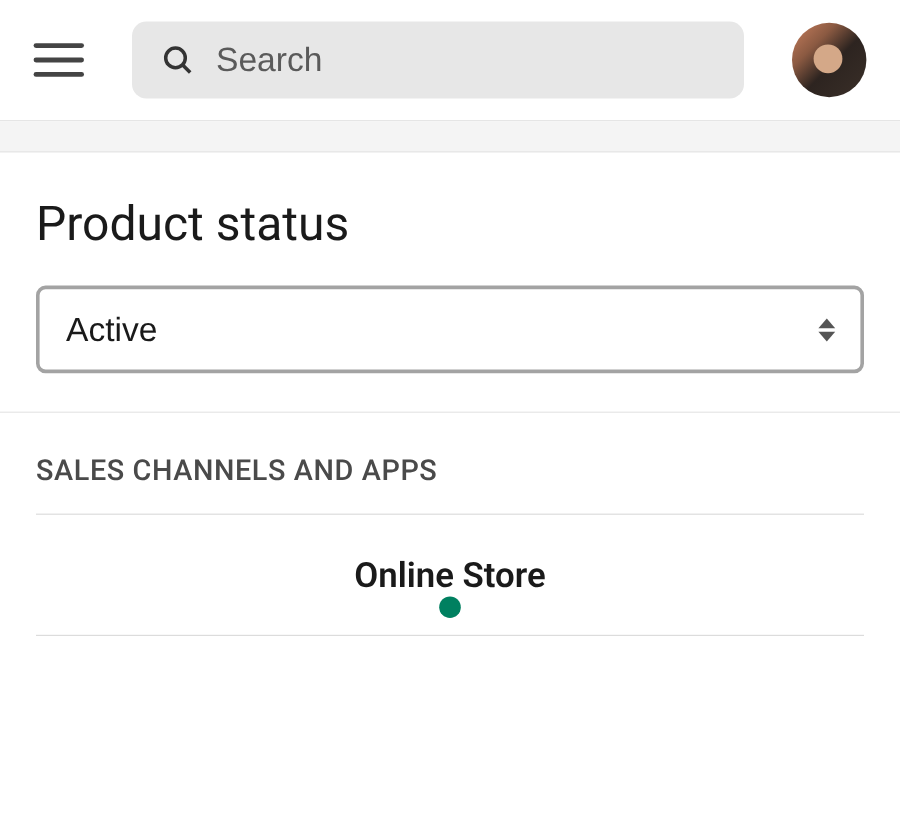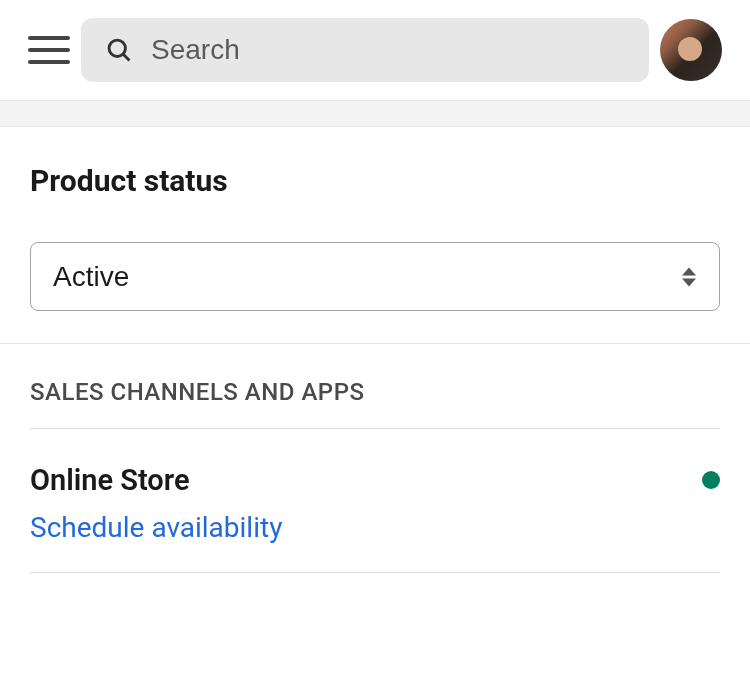--- a/index.html
+++ b/index.html
@@ -18,21 +18,21 @@
       width: 100%;
       height: 100%;
       border-radius: 16px;
       overflow: hidden;
       background: #fff;
     }
     .header {
       display: flex;
       align-items: center;
       padding: 18px 28px;
-      gap: 11px;
+      gap: 40px;
       background: #fff;
       border-bottom: 1px solid #e5e5e5;
     }
     .hamburger {
       display: flex;
       flex-direction: column;
       gap: 8px;
       cursor: pointer;
       width: 42px;
     }
@@ -90,36 +90,36 @@
     }
     .spacer {
       height: 26px;
       background: #f4f4f4;
       border-bottom: 1px solid #e5e5e5;
     }
     .content {
       padding: 36px 30px 0 30px;
     }
     .status-title {
-      font-size: 30px;
-      font-weight: 700;
+      font-size: 40px;
+      font-weight: 400;
       color: #1a1a1a;
-      margin-bottom: 44px;
+      margin-bottom: 28px;
     }
     .select-wrap {
       position: relative;
       margin-bottom: 32px;
     }
     .select {
       width: 100%;
       padding: 18px 22px;
       font-size: 28px;
       color: #1a1a1a;
       background: #fff;
-      border: 1px solid #a3a3a3;
+      border: 3px solid #a3a3a3;
       border-radius: 8px;
       appearance: none;
       outline: none;
       cursor: pointer;
     }
     .select-arrows {
       position: absolute;
       right: 24px;
       top: 50%;
       transform: translateY(-50%);
@@ -174,20 +174,21 @@
     .thin-divider {
       height: 1px;
       background: #dcdcdc;
       margin-bottom: 34px;
     }
     .channel-row {
       display: flex;
       align-items: center;
       justify-content: space-between;
       margin-bottom: 14px;
+      flex-direction: column;
     }
     .channel-name {
       font-size: 29px;
       font-weight: 600;
       color: #1a1a1a;
     }
     .status-dot {
       width: 18px;
       height: 18px;
       border-radius: 50%;
@@ -244,18 +245,17 @@
         <div class="sales-title">SALES CHANNELS AND APPS</div>
       </div>
 
       <div class="thin-divider"></div>
 
       <div class="channel-row">
         <div class="channel-name">Online Store</div>
         <div class="status-dot"></div>
       </div>
 
-      <a class="schedule-link">Schedule availability</a>
 
       <div class="thin-divider"></div>
     </div>
   </div>
 </div>
 
 </body></html>

